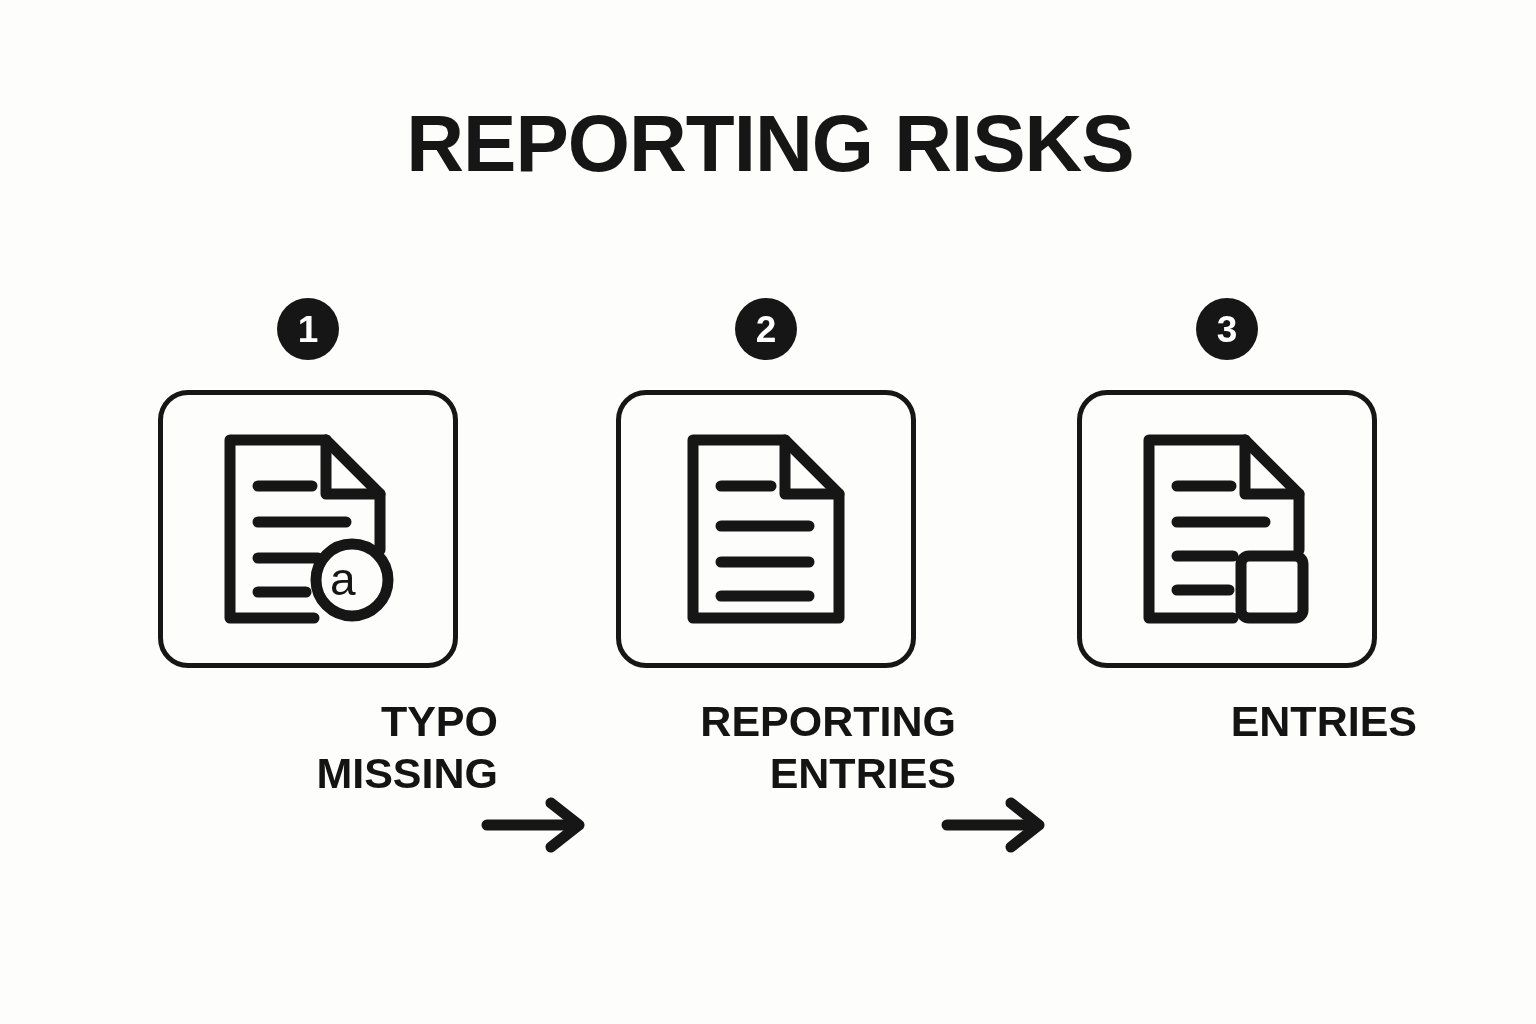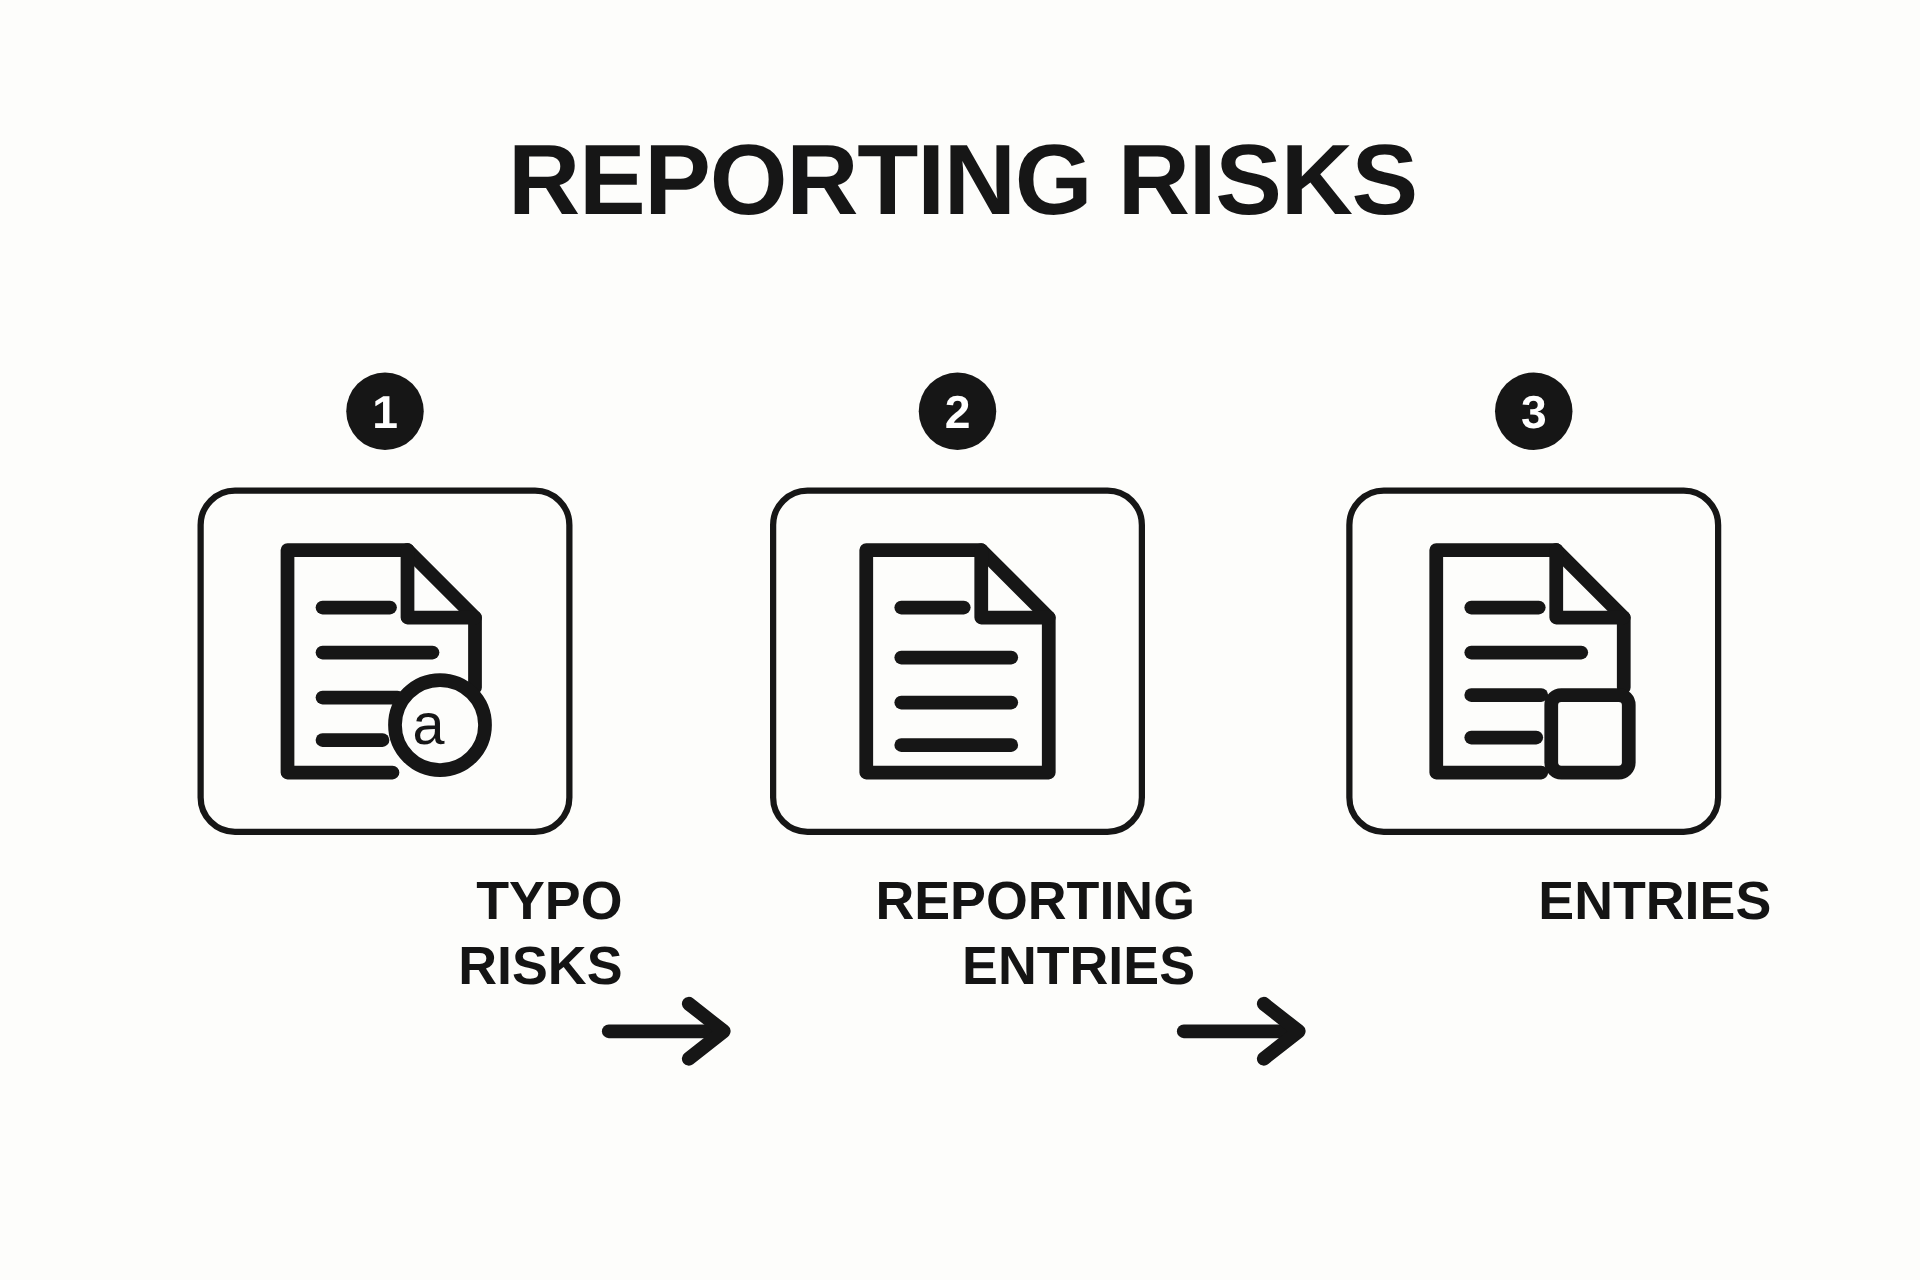--- a/index.html
+++ b/index.html
@@ -148,21 +148,21 @@
           </svg>
         </span>
         <span style="position:absolute; left:50%; top:50%;
                      transform:translate(22px,27px);
                      font-size:46px; font-weight:400; line-height:1;
                      color:#161616; font-family:'Liberation Sans', sans-serif;">a</span>
       </div>
 
       <div class="label">
         <span class="l1">TYPO</span>
-        <span class="l2">RISKS</span>
+        <span class="l2">MISSING</span>
       </div>
     </div>
 
     <div class="arrow arrow-1">
       <svg width="110" height="56" viewBox="0 0 110 56" fill="none" stroke="#161616" stroke-width="11" stroke-linecap="round" stroke-linejoin="round">
         <path d="M6 28 H96"></path>
         <path d="M70 6 L98 28 L70 50"></path>
       </svg>
     </div>
 

